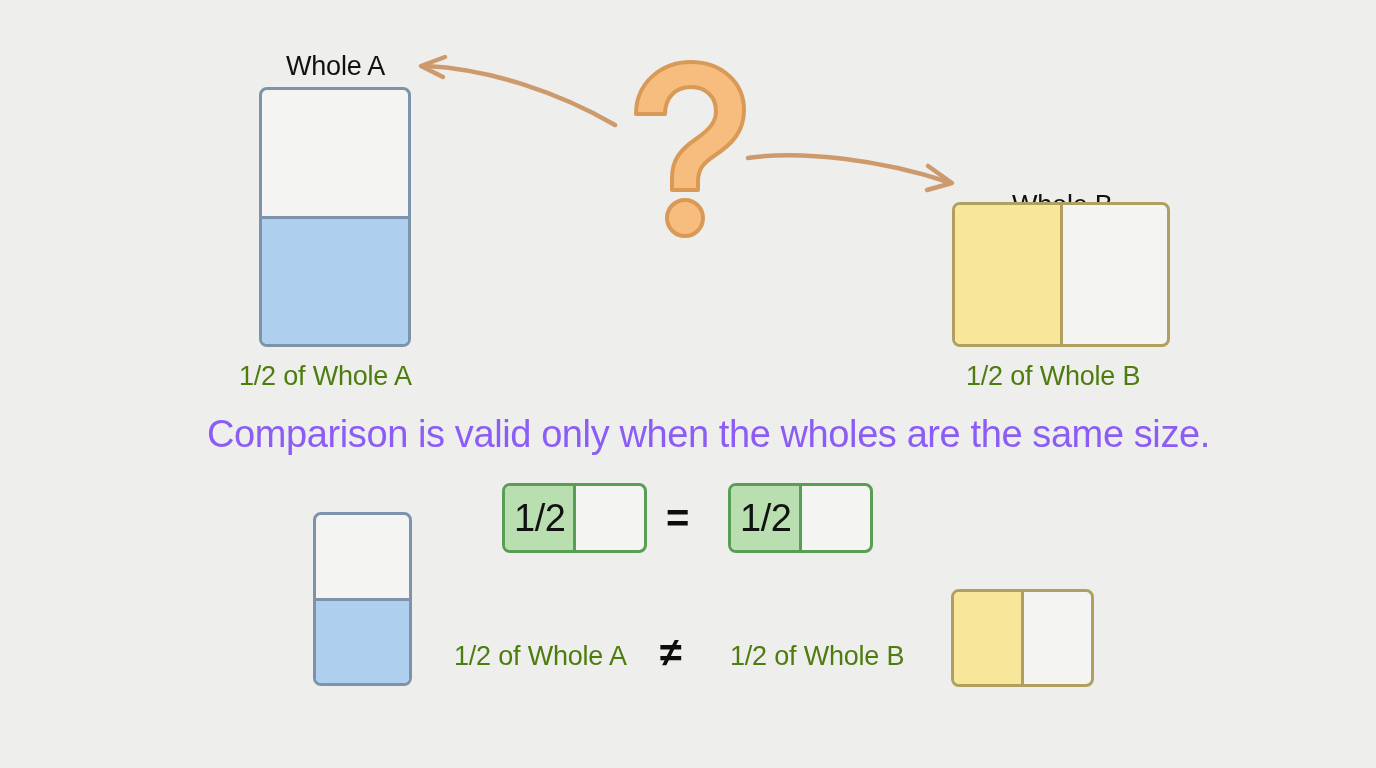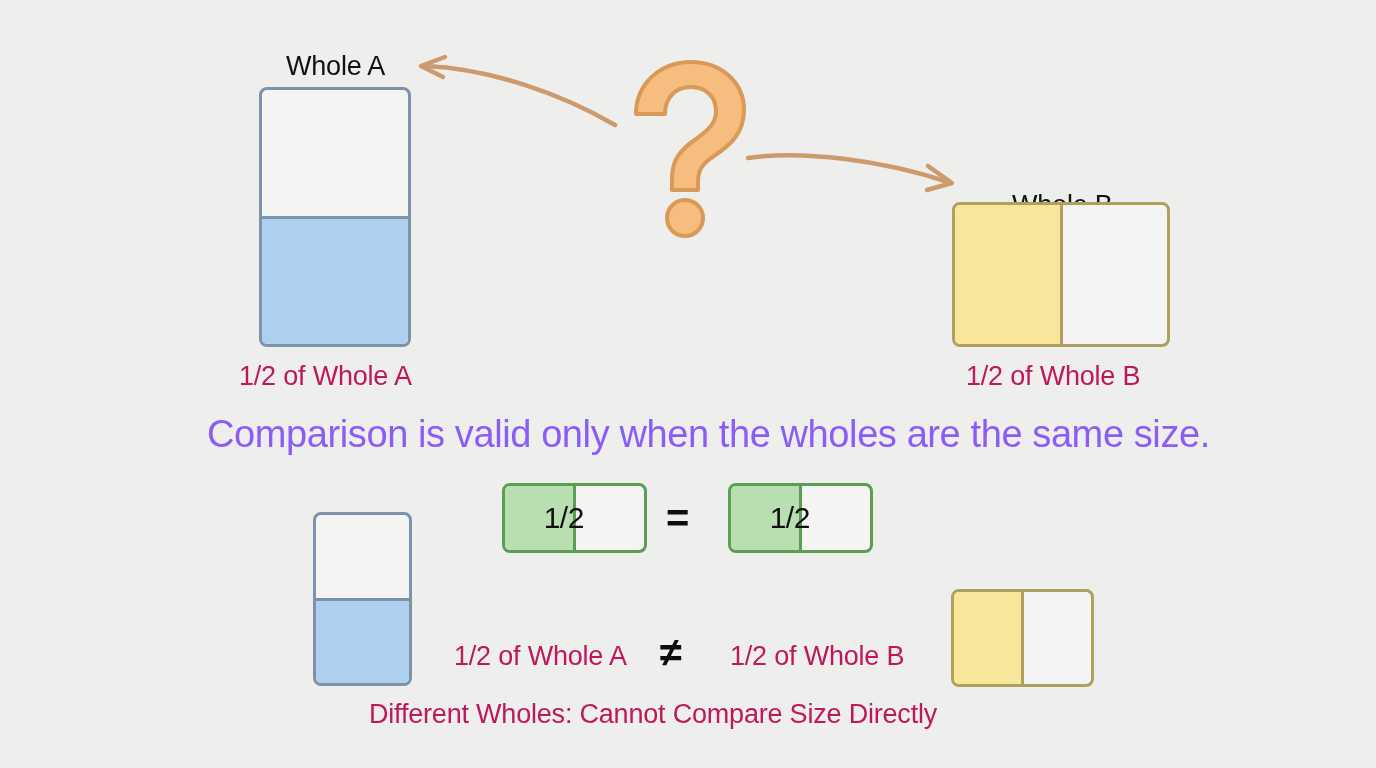--- a/index.html
+++ b/index.html
@@ -36,21 +36,21 @@
     font-size: 38px;
     font-weight: 400;
     color: #8b5cf6;
     white-space: nowrap;
     letter-spacing: -0.4px;
   }
   .caption {
     position: absolute;
     font-size: 27px;
     font-weight: 400;
-    color: #be185d;
+    color: #4d7c0f;
     white-space: nowrap;
     letter-spacing: -0.2px;
   }
   .question-line {
     position: absolute;
     font-size: 29px;
     font-weight: 400;
     color: #111111;
     white-space: nowrap;
     letter-spacing: -0.3px;
@@ -136,24 +136,23 @@
   }
   .bar-green .frac {
     position: absolute;
     left: 0;
     top: 0;
     width: 50%;
     height: 100%;
     display: flex;
     align-items: center;
     justify-content: center;
-    font-size: 30px;
+    font-size: 38px;
     color: #111111;
     letter-spacing: -0.5px;
-    padding-left: 24px;
   }
 
   
   .qmark {
     position: absolute;
     left: 628px;
     top: 58px;
     width: 124px;
     height: 182px;
   }
@@ -234,15 +233,14 @@
     <div class="fill"></div>
     <div class="divider"></div>
   </div>
 
   <div class="caption" style="left:454px; top:641px;">1/2 of Whole A</div>
 
   <div class="op" style="left:660px; top:632px;">≠</div>
 
   <div class="caption" style="left:730px; top:641px;">1/2 of Whole B</div>
 
-  <div class="caption" style="left:369px; top:699px;">Different Wholes: Cannot Compare Size Directly</div>
 
 </div>
 
 </body></html>

